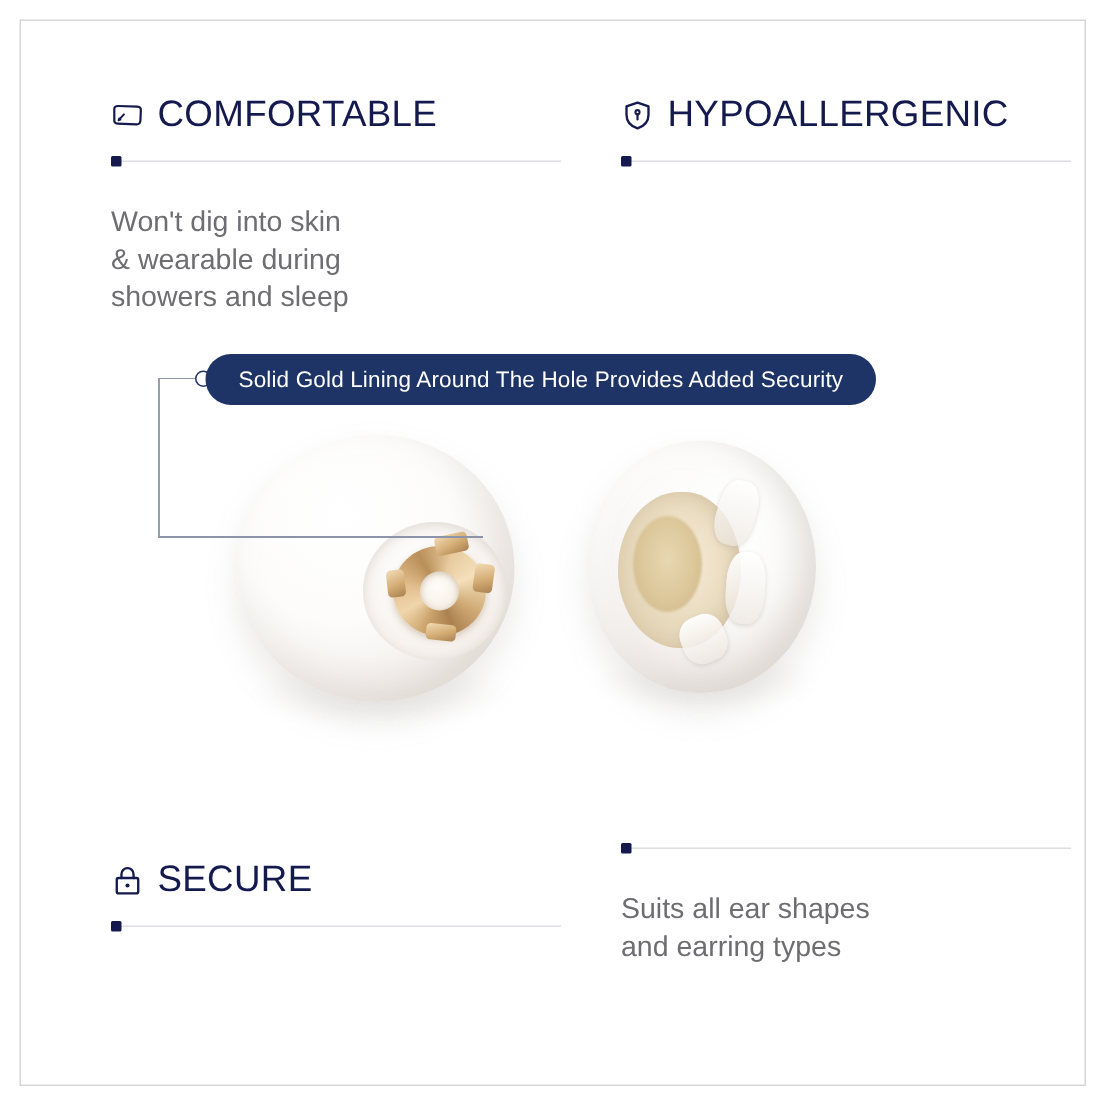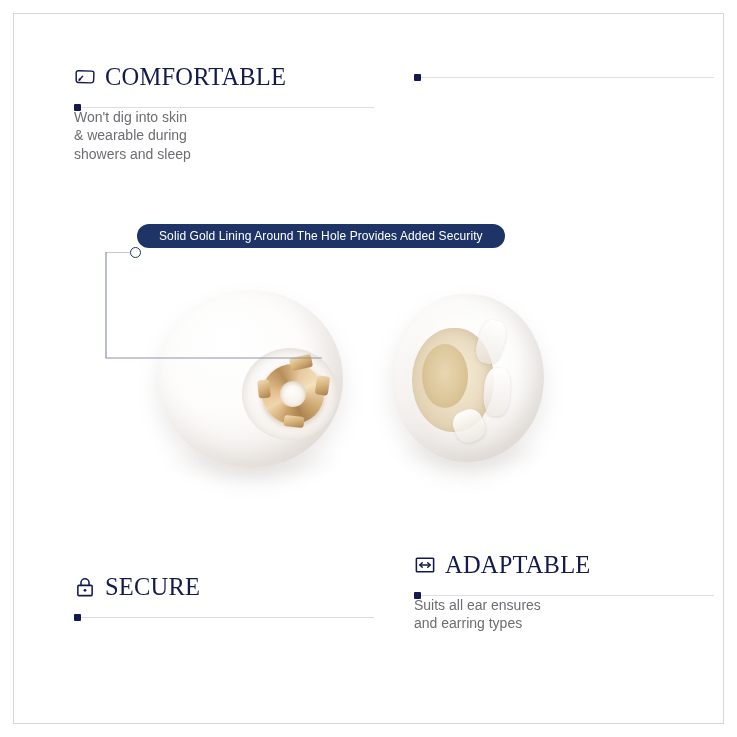--- a/index.html
+++ b/index.html
@@ -41,65 +41,64 @@
     height: 22px;
     display: block;
     flex: 0 0 auto;
   }
   .feature-title {
     font-size: 24.5px;
     letter-spacing: 0.2px;
     color: #141a4e;
     font-weight: 400;
     white-space: nowrap;
-    font-family: Liberation Serif, serif;
   }
   .rule {
     position: relative;
     margin-top: 15px;
     margin-left: 3px;
     height: 1px;
     background: #dedee2;
   }
   .rule .dot {
     position: absolute;
     left: -3px;
     top: -3px;
     width: 7px;
     height: 7px;
     background: #141a4e;
     border-radius: 1px;
   }
   .feature-body {
-    margin-top: 0;
-    font-size: 14px;
+    margin-top: 28px;
+    font-size: 19px;
     line-height: 1.32;
     color: #6d6d72;
     white-space: pre-line;
   }
 
   
   #feat-comfortable   { left: 74px;  top: 62px;  }
   #feat-hypoallergenic{ left: 414px; top: 62px;  }
   #feat-secure        { left: 74px;  top: 572px; }
   #feat-adaptable     { left: 414px; top: 550px; }
 
   
   .callout-pill {
     position: absolute;
     left: 137px;
-    top: 224px;
-    height: 24px;
+    top: 236px;
+    height: 34px;
     padding: 0 22px;
     display: flex;
     align-items: center;
     background: #1f3466;
     border-radius: 17px;
     color: #ffffff;
-    font-size: 12px;
+    font-size: 15px;
     letter-spacing: 0.1px;
     white-space: nowrap;
   }
   .callout-knob {
     position: absolute;
     left: 130px;
     top: 247px;
     width: 11px;
     height: 11px;
     border-radius: 50%;
@@ -240,53 +239,52 @@
     </div>
     <div class="rule">
         <span class="dot"></span>
       </div>
     <div class="feature-body">Won't dig into skin
 &amp; wearable during
 showers and sleep</div>
   </div>
 
   <div class="feature" id="feat-hypoallergenic">
+    <div class="feature-head">
+      <svg class="feature-icon" viewBox="0 0 24 24">
+        <path d="M12 2.6 L20 5.4 V11.4 C20 16.3 16.6 19.8 12 21.4 C7.4 19.8 4 16.3 4 11.4 V5.4 Z" fill="none" stroke="#141a4e" stroke-width="1.7" stroke-linejoin="round"></path>
+        <circle cx="12" cy="9.6" r="1.5" fill="none" stroke="#141a4e" stroke-width="1.5"></circle>
+        <path d="M12 11.3 V14.9" fill="none" stroke="#141a4e" stroke-width="1.6" stroke-linecap="round"></path>
+      </svg>
+      <div class="feature-title">HYPOALLERGENIC</div>
+    </div>
     <div class="rule">
         <span class="dot"></span>
       </div>
   </div>
 
   <div class="feature" id="feat-secure">
     <div class="feature-head">
       <svg class="feature-icon" viewBox="0 0 24 24">
         <rect x="4.2" y="10.2" width="15.6" height="11.2" rx="1.2" fill="none" stroke="#141a4e" stroke-width="1.7"></rect>
         <path d="M7.6 10.2 V7.4 A4.4 4.4 0 0 1 16.4 7.4 V10.2" fill="none" stroke="#141a4e" stroke-width="1.7" stroke-linecap="round"></path>
         <circle cx="12" cy="15.6" r="1.5" fill="#141a4e"></circle>
       </svg>
       <div class="feature-title">SECURE</div>
     </div>
     <div class="rule">
         <span class="dot"></span>
       </div>
   </div>
 
   <div class="feature" id="feat-adaptable">
-    <div class="feature-head">
-      <svg class="feature-icon" viewBox="0 0 24 24">
-        <rect x="2.6" y="4.6" width="18.8" height="14.8" rx="0.8" fill="none" stroke="#141a4e" stroke-width="1.7"></rect>
-        <path d="M6.6 12 H17.4" fill="none" stroke="#141a4e" stroke-width="1.6" stroke-linecap="round"></path>
-        <path d="M9.0 9.6 L6.4 12 L9.0 14.4" fill="none" stroke="#141a4e" stroke-width="1.6" stroke-linecap="round" stroke-linejoin="round"></path>
-        <path d="M15.0 9.6 L17.6 12 L15.0 14.4" fill="none" stroke="#141a4e" stroke-width="1.6" stroke-linecap="round" stroke-linejoin="round"></path>
-      </svg>
-      <div class="feature-title">ADAPTABLE</div>
-    </div>
     <div class="rule">
         <span class="dot"></span>
       </div>
-    <div class="feature-body">Suits all ear ensures
+    <div class="feature-body">Suits all ear shapes
 and earring types</div>
   </div>
 
   <div class="product-stage">
 
     <div class="shadow-blob" style="left:44px; top:168px; width:180px; height:44px;"></div>
     <div class="shadow-blob" style="left:276px; top:162px; width:150px; height:40px;"></div>
 
     <div class="bead" id="bead-left">
       <div id="bead-left-inner"></div>

